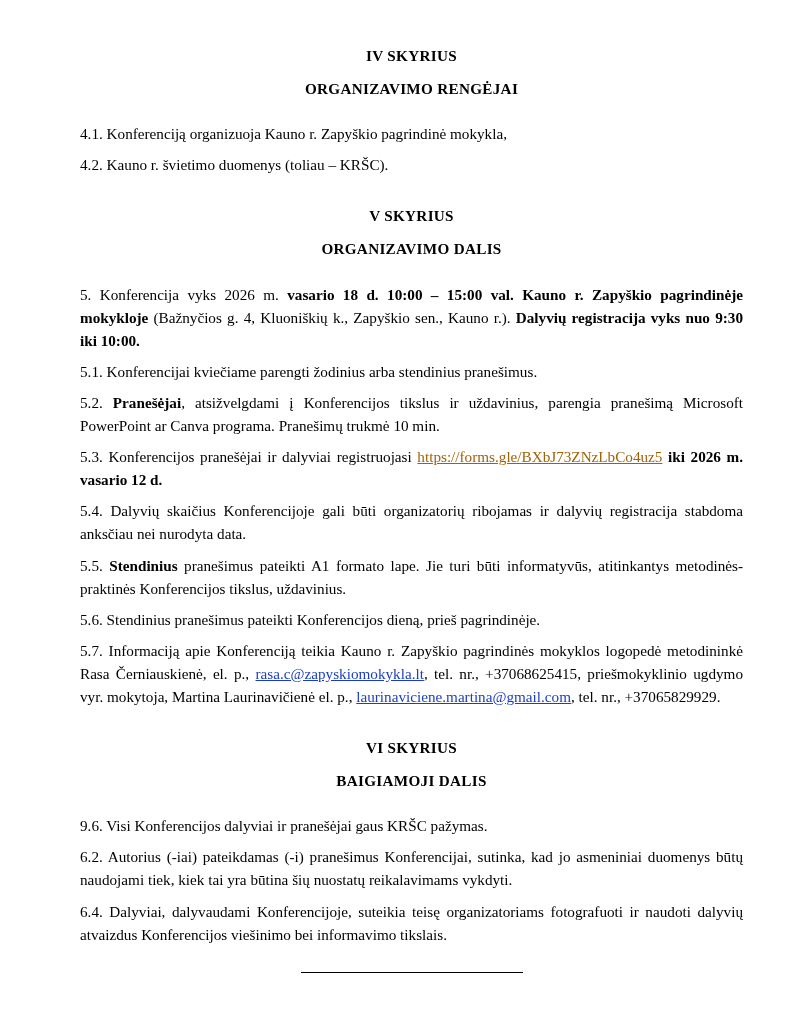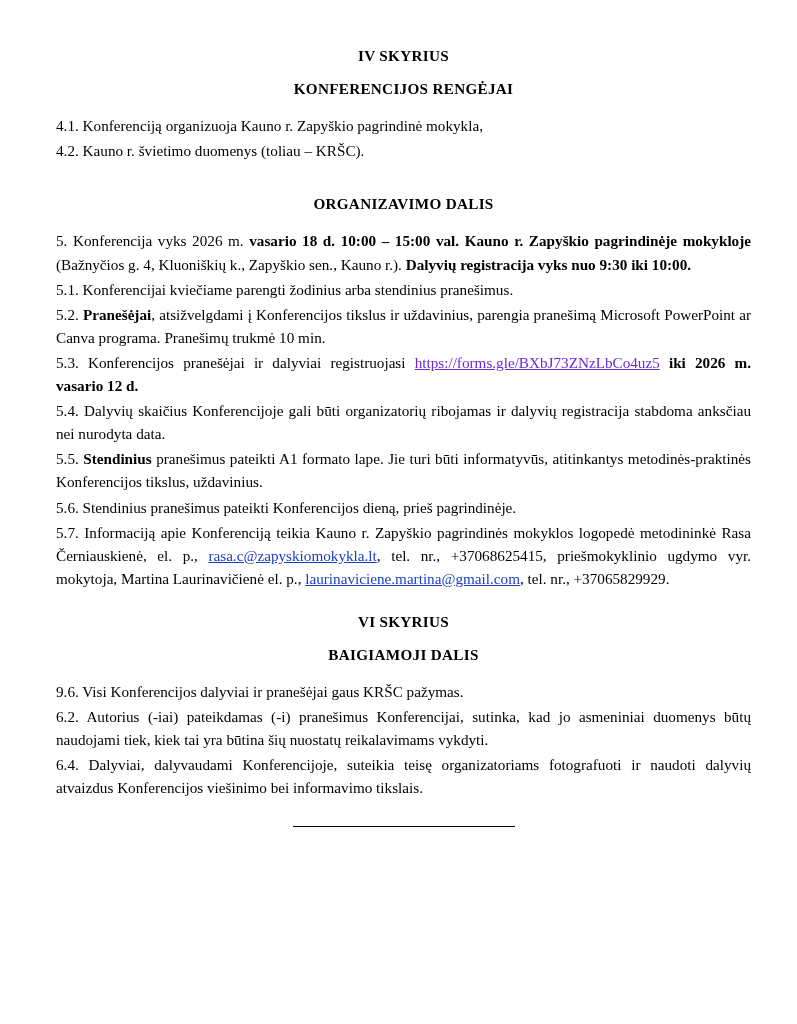--- a/index.html
+++ b/index.html
@@ -13,21 +13,21 @@
     font-family: "Liberation Serif", serif;
     color: #000000;
     font-size: 15.2px;
     line-height: 1.52;
     overflow: hidden;
   }
   .page {
     width: 797px;
     height: 719px;
     box-sizing: border-box;
-    padding: 38px 46px 20px 56px;
+    padding: 38px 46px 20px 72px;
     position: relative;
     border-radius: 6px;
   }
   .section-heading {
     text-align: center;
     font-weight: bold;
     letter-spacing: 0.3px;
   }
   .section-heading.first {
     margin-top: 6px;
@@ -36,21 +36,21 @@
     text-align: center;
     font-weight: bold;
     letter-spacing: 0.3px;
     margin-top: 10px;
   }
   .gap-after-heading {
     height: 14px;
   }
   .para {
     text-align: justify;
-    margin: 0;
+    margin: 8px;
     padding: 0;
     text-indent: 0;
     hyphens: none;
   }
   .para + .para {
     margin-top: 2px;
   }
   .block-gap {
     height: 20px;
   }
@@ -64,52 +64,53 @@
     border-bottom: 1.2px solid #000;
     margin: 26px auto 0 auto;
   }
 </style>
 </head>
 <body>
 
 <div class="page">
 
   <div class="section-heading first">IV SKYRIUS</div>
-  <div class="section-sub">KONFERENCIJOS RENGĖJAI</div>
+  <div class="section-sub">ORGANIZAVIMO RENGĖJAI</div>
   <div class="gap-after-heading"></div>
 
   <p class="para">
     <span>4.1.</span>
     <span>Konferenciją organizuoja Kauno r. Zapyškio pagrindinė mokykla,</span>
   </p>
   <p class="para">
     <span>4.2.</span>
     <span>Kauno r. švietimo duomenys (toliau – KRŠC).</span>
   </p>
 
   <div class="block-gap"></div>
 
+  <div class="section-heading">V SKYRIUS</div>
   <div class="section-sub">ORGANIZAVIMO DALIS</div>
   <div class="gap-after-heading"></div>
 
   <p class="para">
     <span>5.</span>
     <span class="rich"><span>Konferencija vyks 2026 m. </span><b>vasario 18 d. 10:00 – 15:00 val. Kauno r. Zapyškio pagrindinėje mokykloje</b><span> (Bažnyčios g. 4, Kluoniškių k., Zapyškio sen., Kauno r.). </span><b>Dalyvių registracija vyks nuo 9:30 iki 10:00.</b></span>
   </p>
   <p class="para">
     <span>5.1.</span>
     <span class="rich"><span> Konferencijai kviečiame parengti žodinius arba stendinius pranešimus.</span></span>
   </p>
   <p class="para">
     <span>5.2.</span>
     <span class="rich"><span> </span><b>Pranešėjai</b><span>, atsižvelgdami į Konferencijos tikslus ir uždavinius, parengia pranešimą Microsoft PowerPoint ar Canva programa. Pranešimų trukmė 10 min.</span></span>
   </p>
   <p class="para">
     <span>5.3.</span>
-    <span class="rich"><span> Konferencijos pranešėjai ir dalyviai registruojasi </span><a class="link" href="#" style="color: #6d28d9; font-family: Liberation Serif, serif;">https://forms.gle/BXbJ73ZNzLbCo4uz5</a><span> </span><b>iki 2026 m. vasario 12 d.</b></span>
+    <span class="rich"><span> Konferencijos pranešėjai ir dalyviai registruojasi </span><a class="link" href="#" style="color: #a16207; font-family: Liberation Serif, serif;">https://forms.gle/BXbJ73ZNzLbCo4uz5</a><span> </span><b>iki 2026 m. vasario 12 d.</b></span>
   </p>
   <p class="para">
     <span>5.4.</span>
     <span class="rich"><span> Dalyvių skaičius Konferencijoje gali būti organizatorių ribojamas ir dalyvių registracija stabdoma anksčiau nei nurodyta data.</span></span>
   </p>
   <p class="para">
     <span>5.5.</span>
     <span class="rich"><span> </span><b>Stendinius</b><span> pranešimus pateikti A1 formato lape. Jie turi būti informatyvūs, atitinkantys metodinės-praktinės Konferencijos tikslus, uždavinius.</span></span>
   </p>
   <p class="para">

